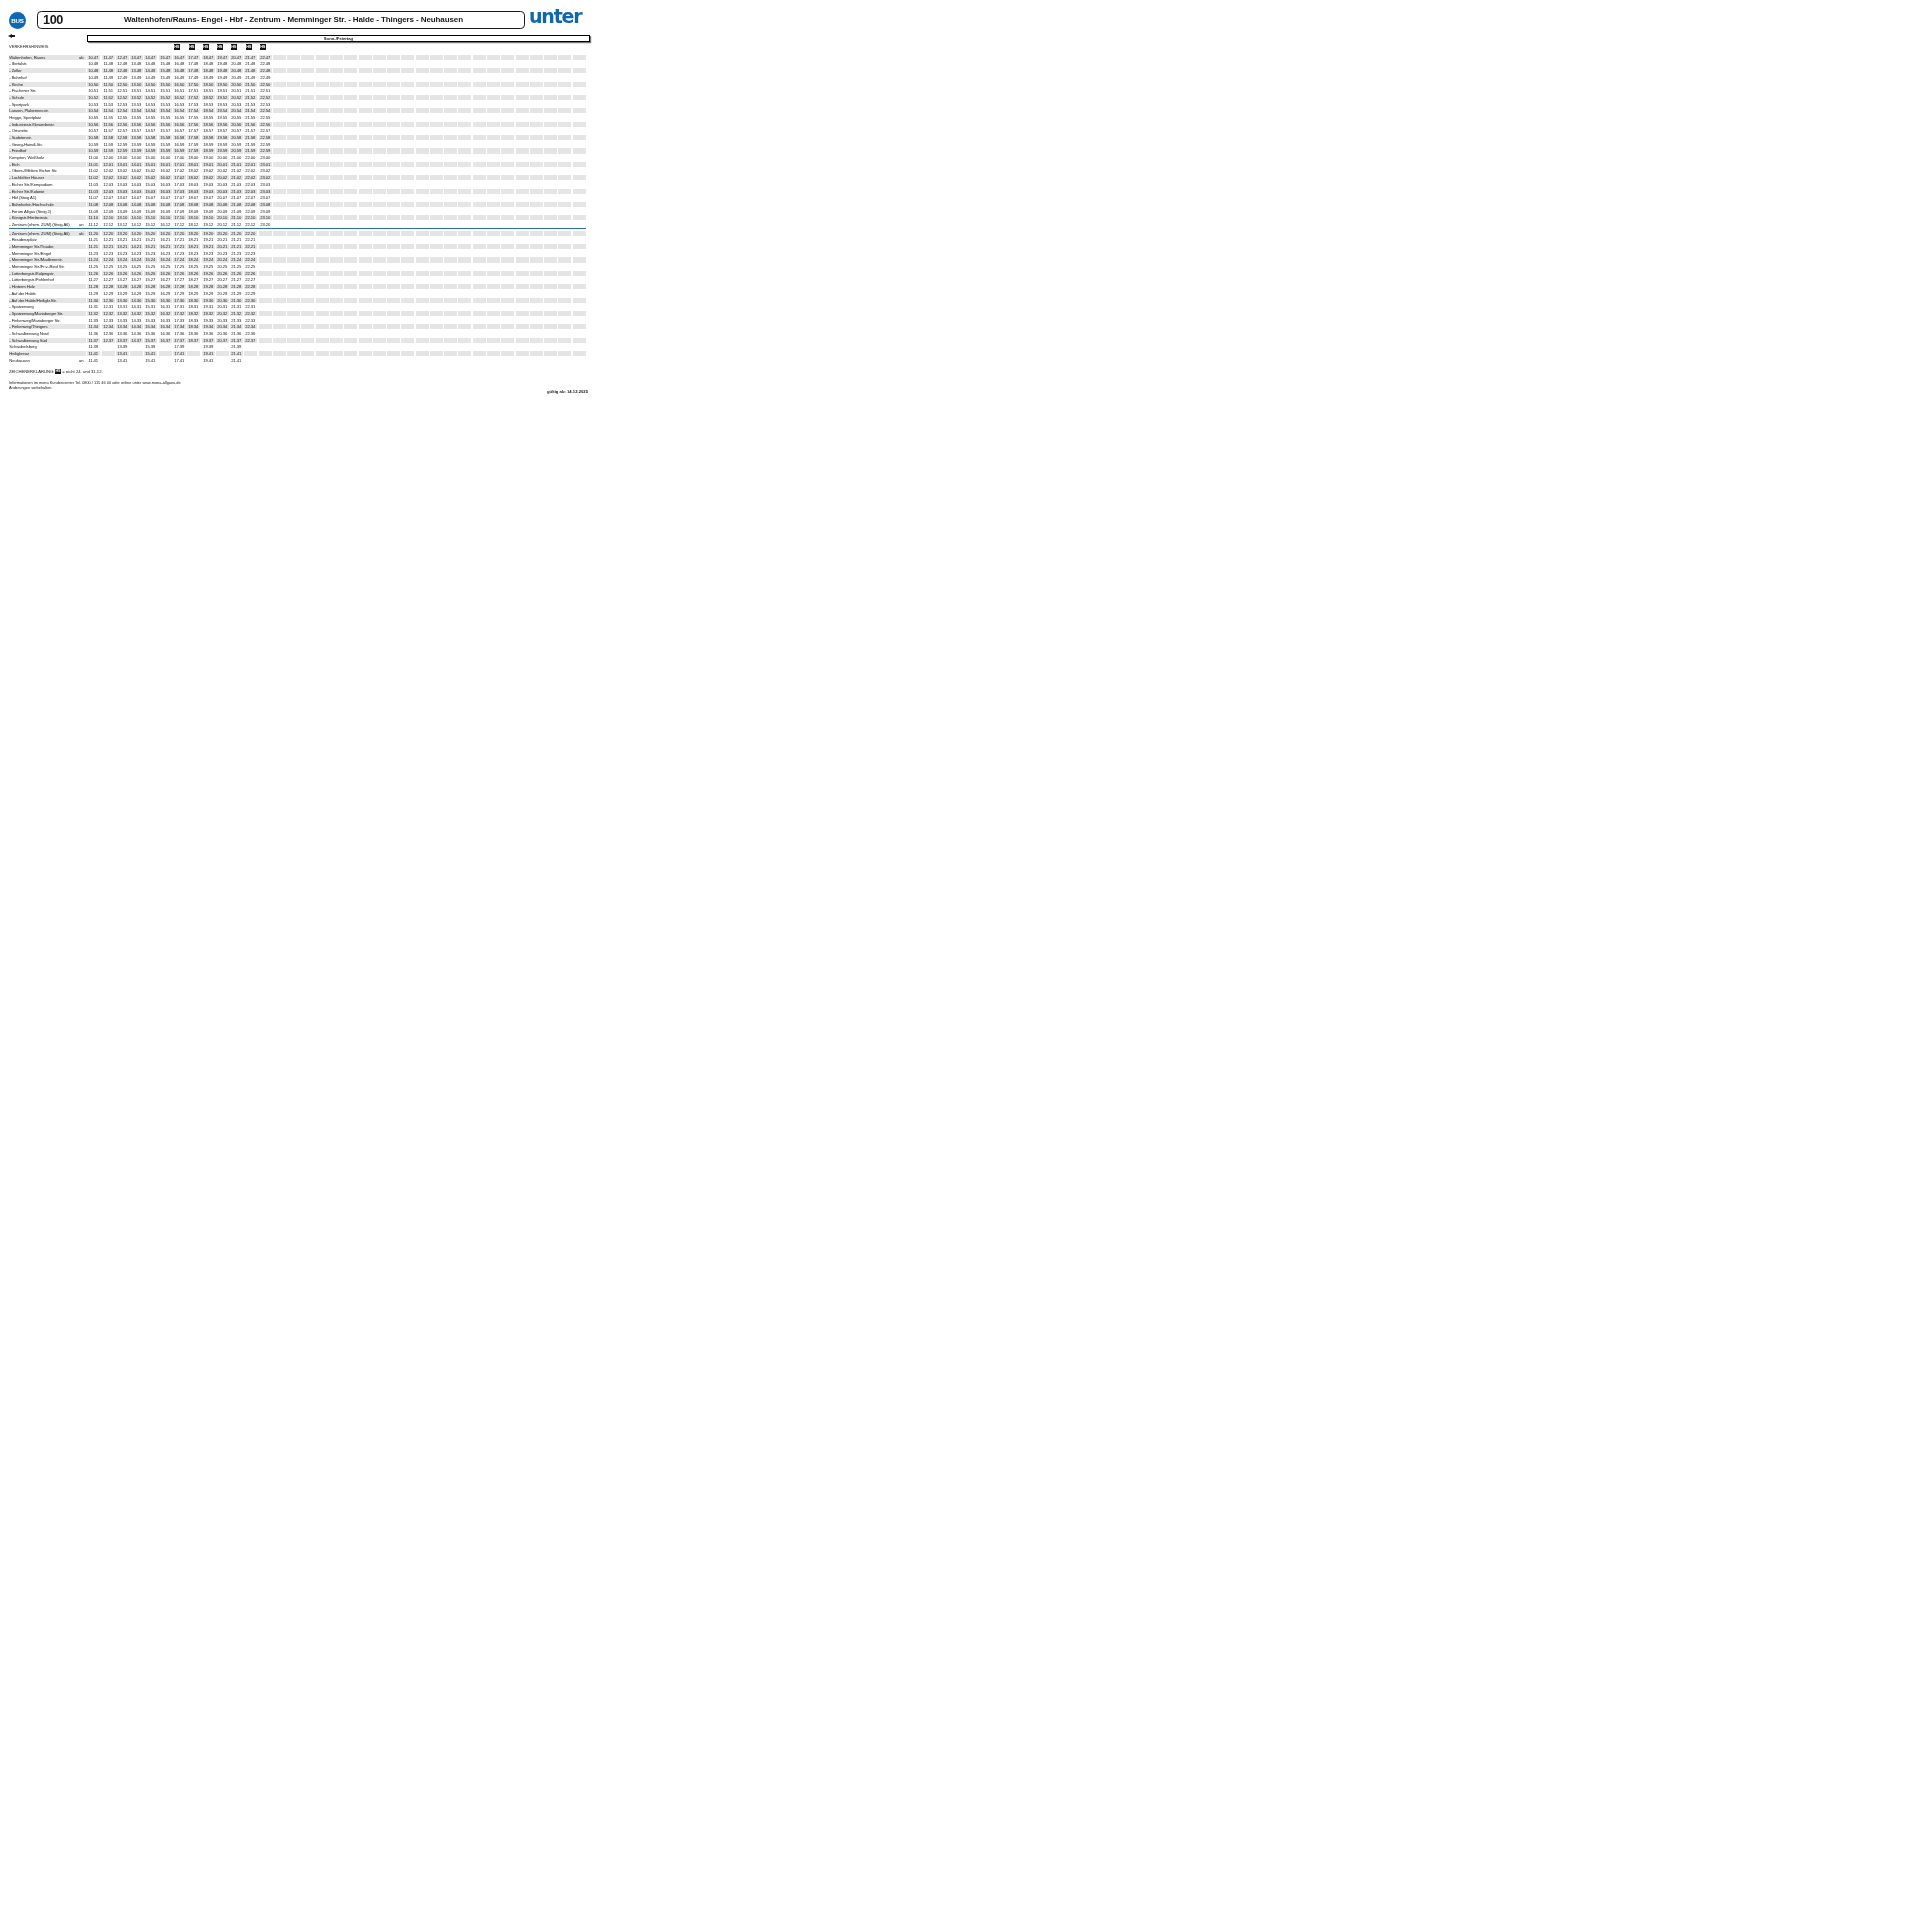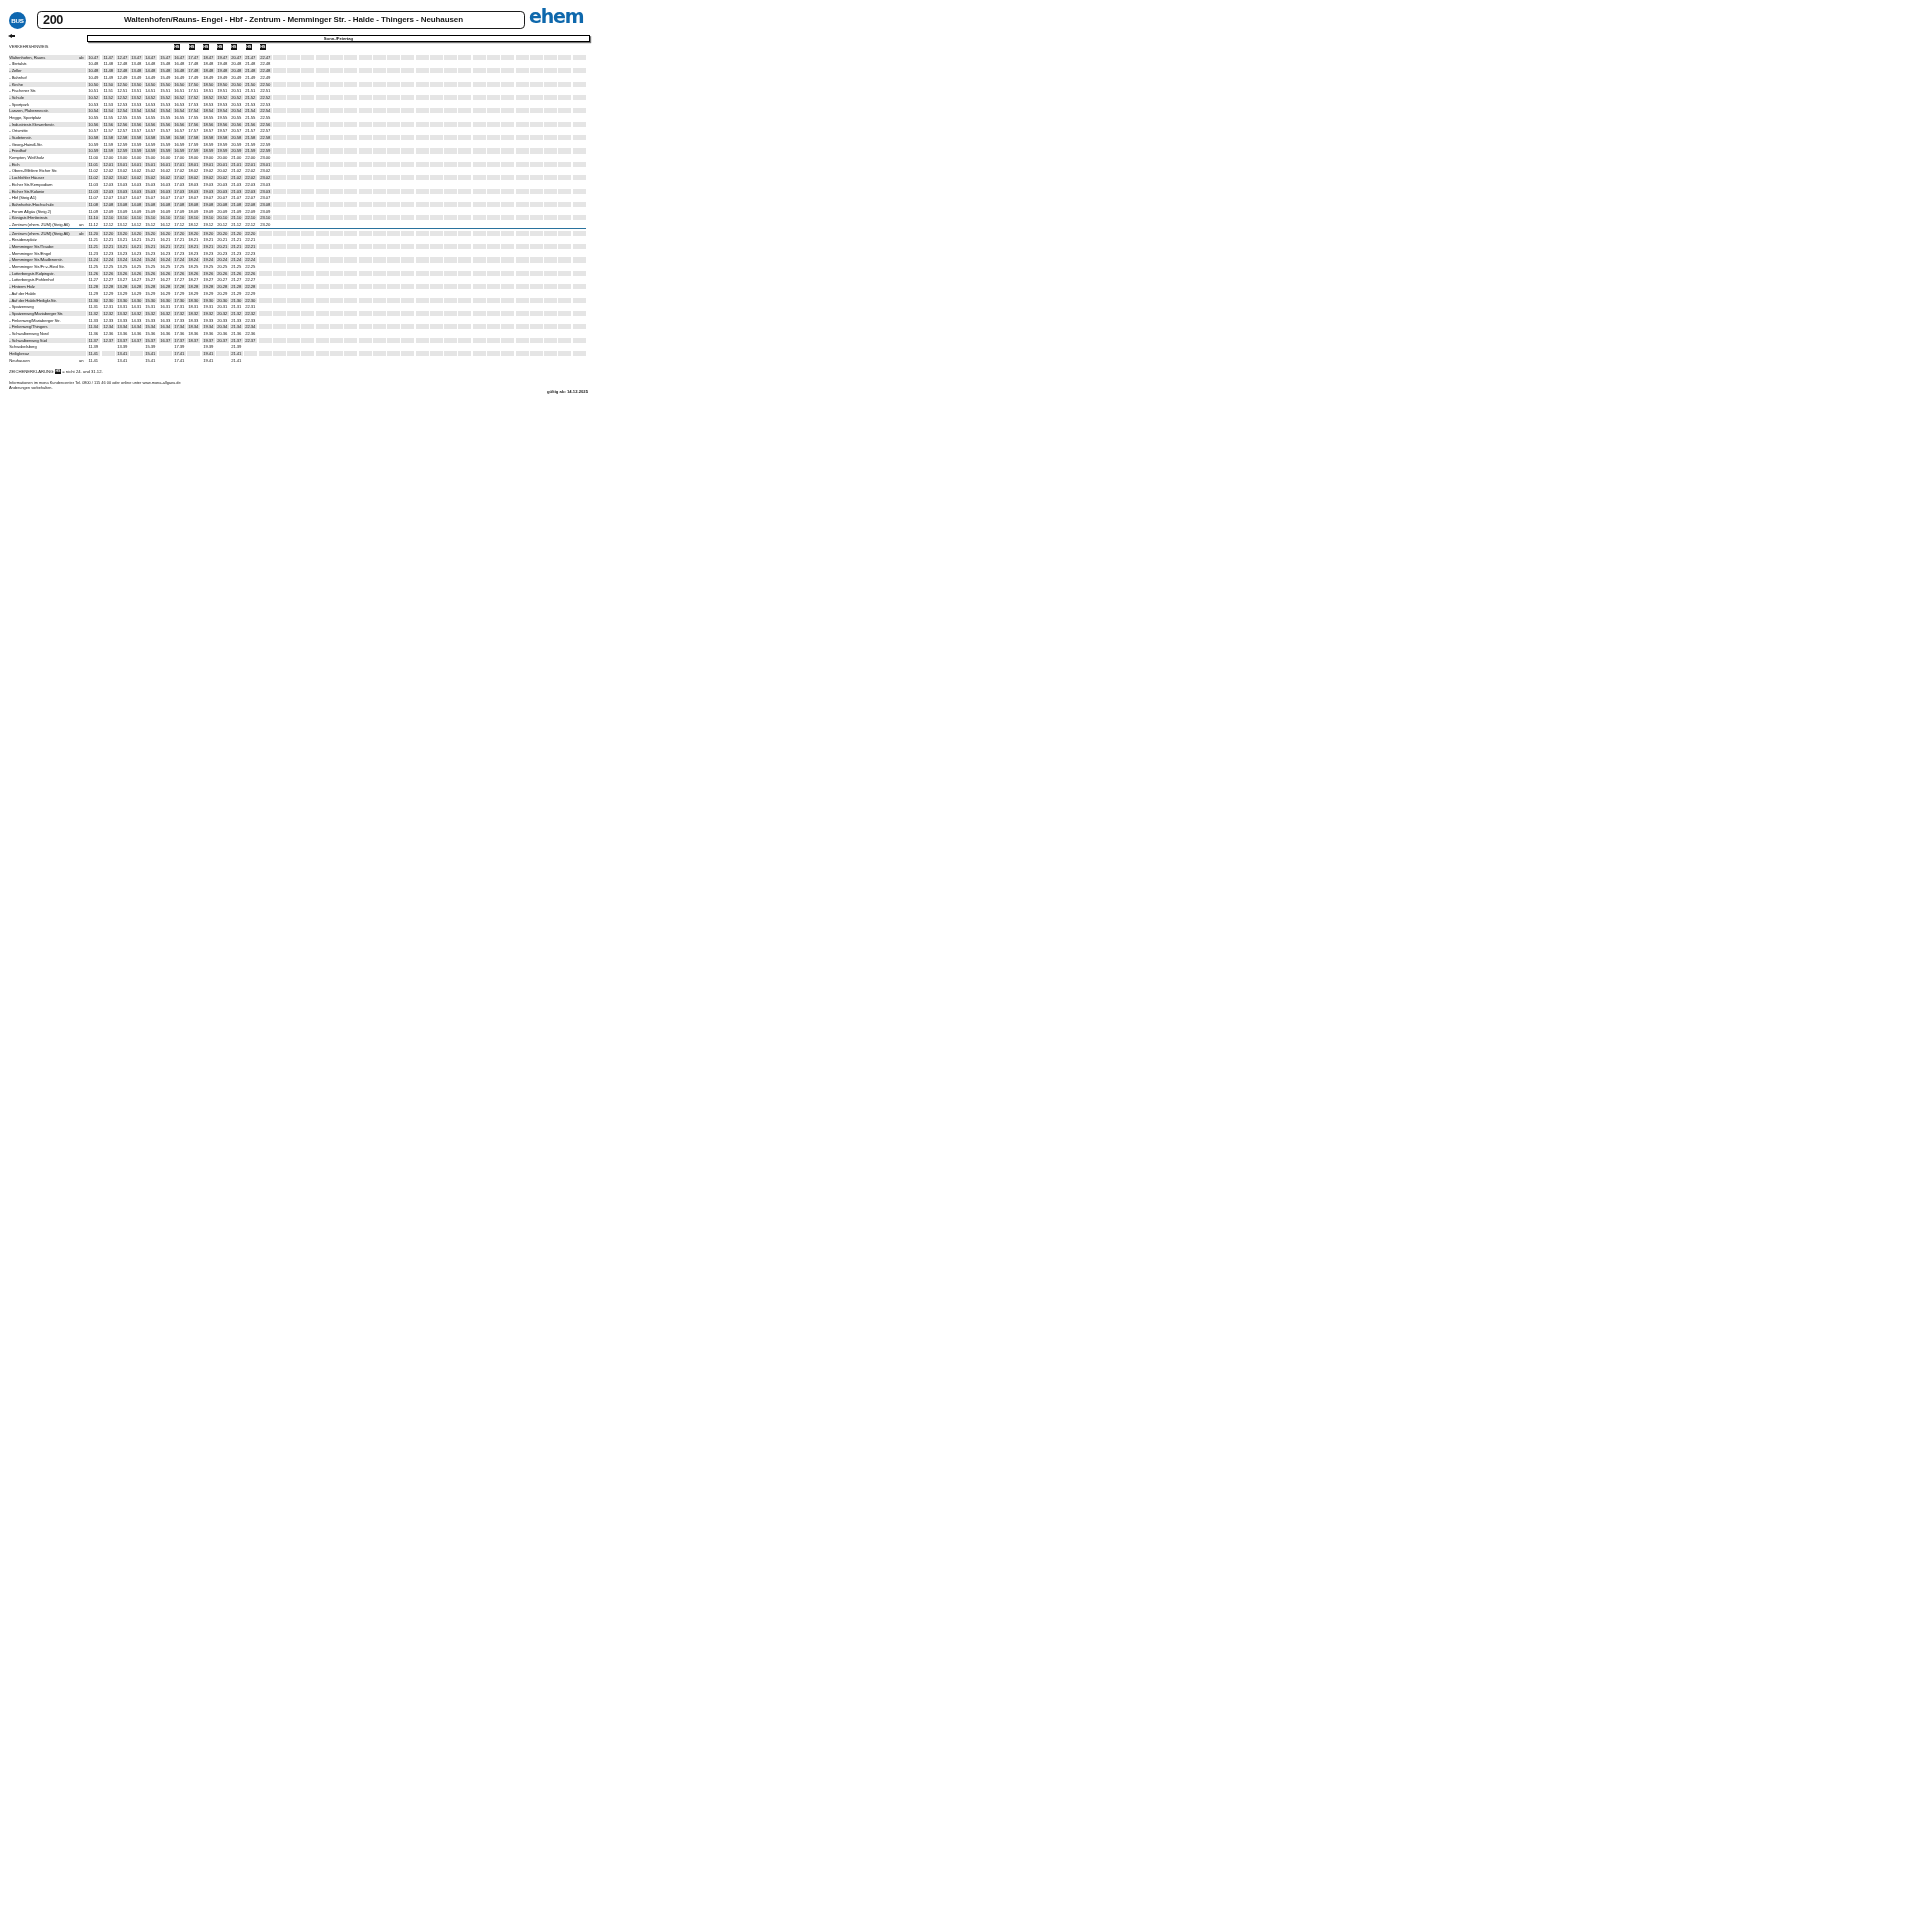--- a/index.html
+++ b/index.html
@@ -60,25 +60,25 @@
 </style>
 </head>
 <body>
 
 <div class="page">
   <div class="bus-badge">
     <span>BUS</span>
   </div>
 
   <div class="banner">
-    <span class="line-no">200</span>
+    <span class="line-no">100</span>
     <span class="route-title">Waltenhofen/Rauns- Engel - Hbf - Zentrum - Memminger Str. - Halde - Thingers - Neuhausen</span>
   </div>
 
-  <div class="mona">ehem</div>
+  <div class="mona">unter</div>
 
   <div class="dir-arrow">
     <span class="head"></span>
     <span class="tail"></span>
   </div>
 
   <div class="dayband">
     <span>Sonn-/Feiertag</span>
   </div>
 

